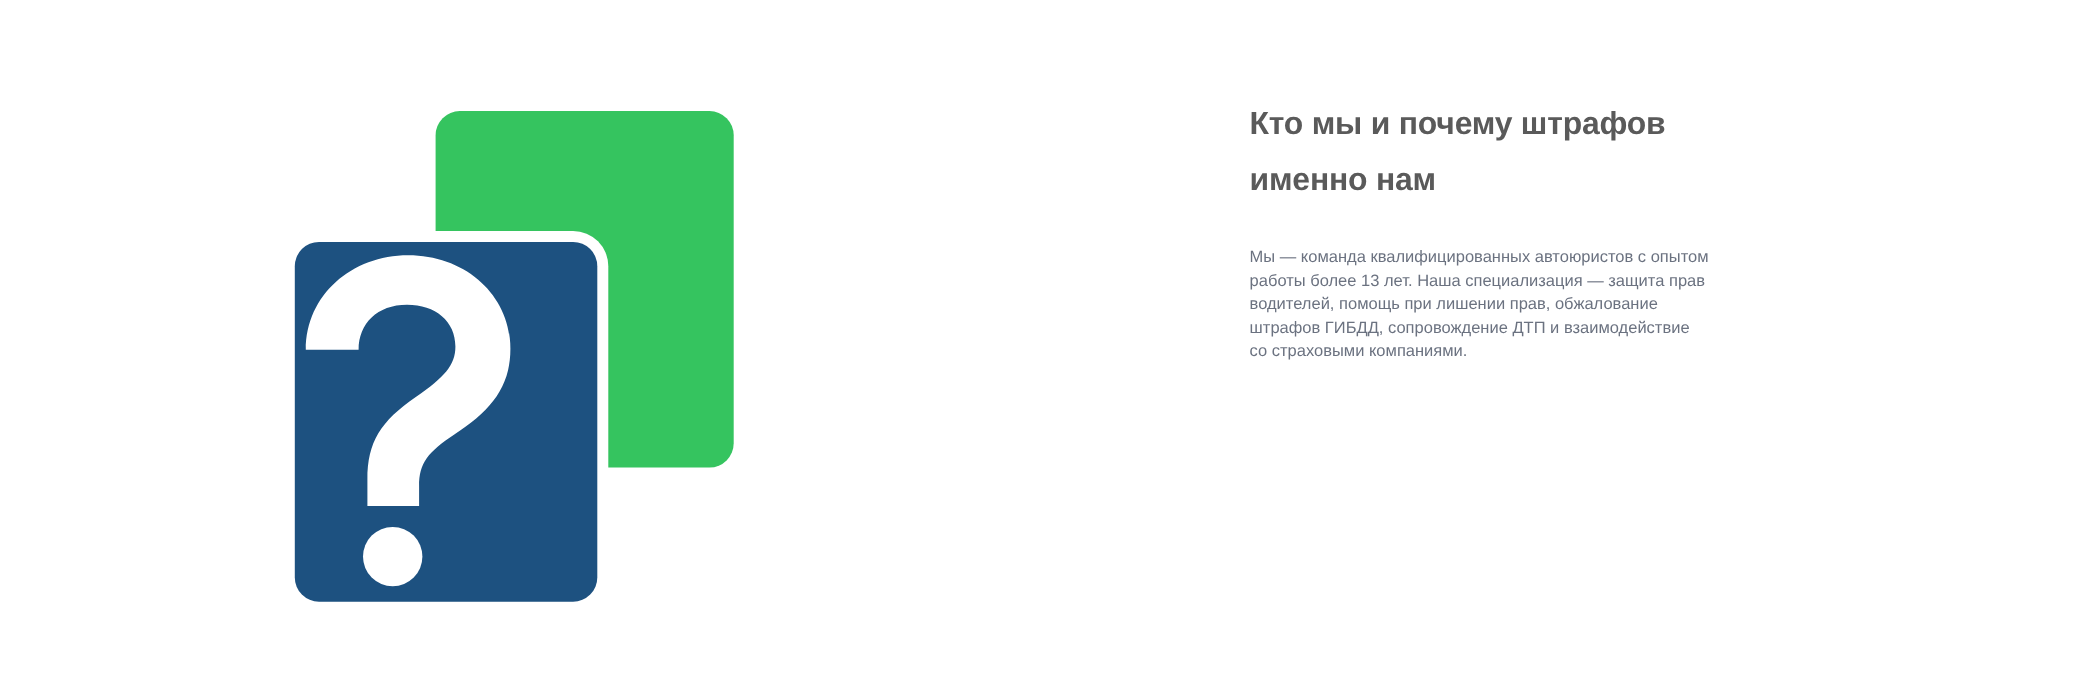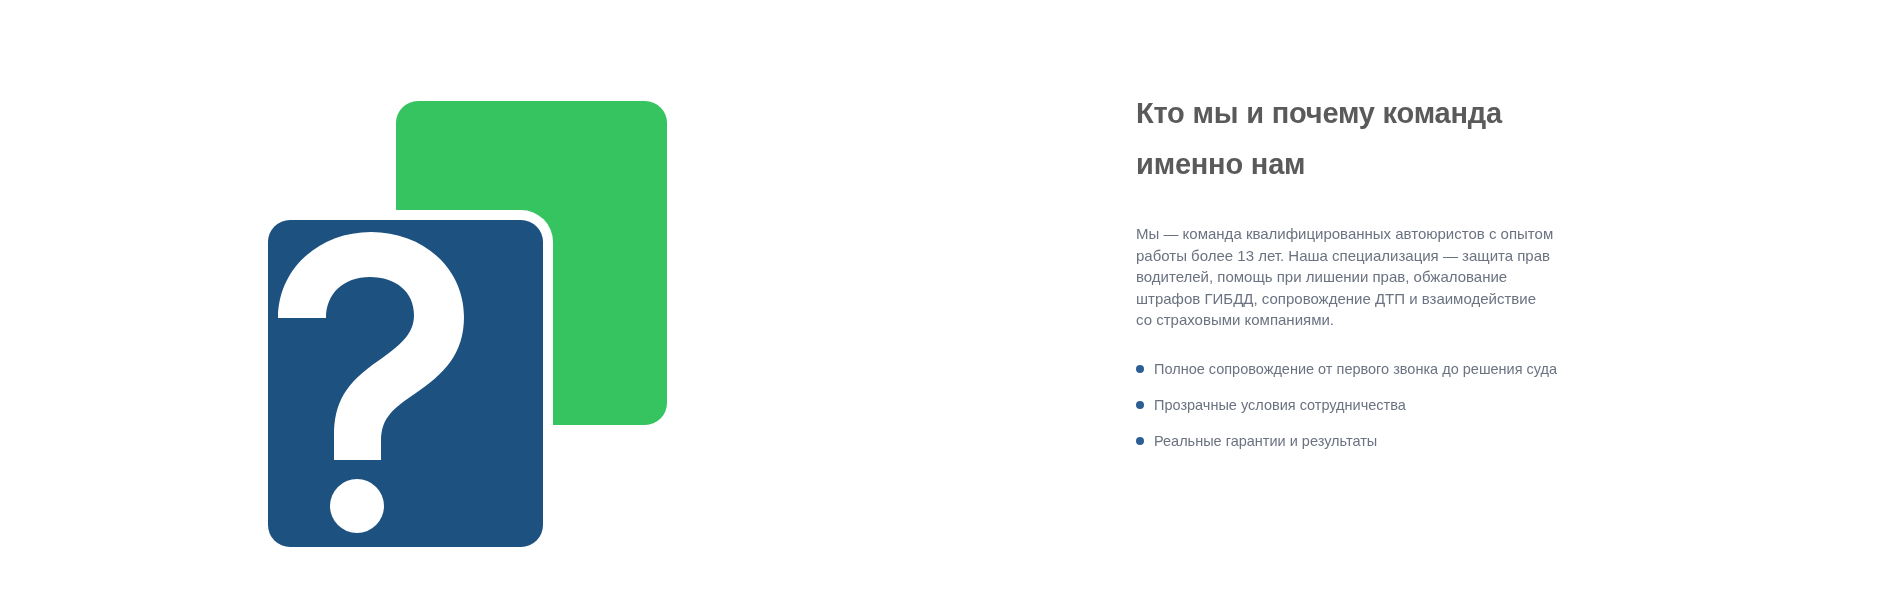--- a/index.html
+++ b/index.html
@@ -155,34 +155,20 @@
                C 146 72, 128 57, 102 57
                C 75 57, 58 74, 58 98
                Z" fill="#ffffff"></path>
       <circle cx="89" cy="286" r="27" fill="#ffffff"></circle>
     </svg>
 
   </div>
 
   <div class="content">
 
-    <h2 class="heading">Кто мы и почему команда именно нам</h2>
+    <h2 class="heading">Кто мы и почему штрафов именно нам</h2>
 
     <p class="lead">Мы — команда квалифицированных автоюристов с опытом работы более 13 лет. Наша специализация — защита прав водителей, помощь при лишении прав, обжалование штрафов ГИБДД, сопровождение ДТП и взаимодействие со страховыми компаниями.</p>
 
-    <ul class="bullets">
-      <li>
-        <span class="bullet-dot"></span>
-        <span>Полное сопровождение от первого звонка до решения суда</span>
-      </li>
-      <li>
-        <span class="bullet-dot"></span>
-        <span>Прозрачные условия сотрудничества</span>
-      </li>
-      <li>
-        <span class="bullet-dot"></span>
-        <span>Реальные гарантии и результаты</span>
-      </li>
-    </ul>
 
   </div>
 
 </div>
 
 </body></html>

